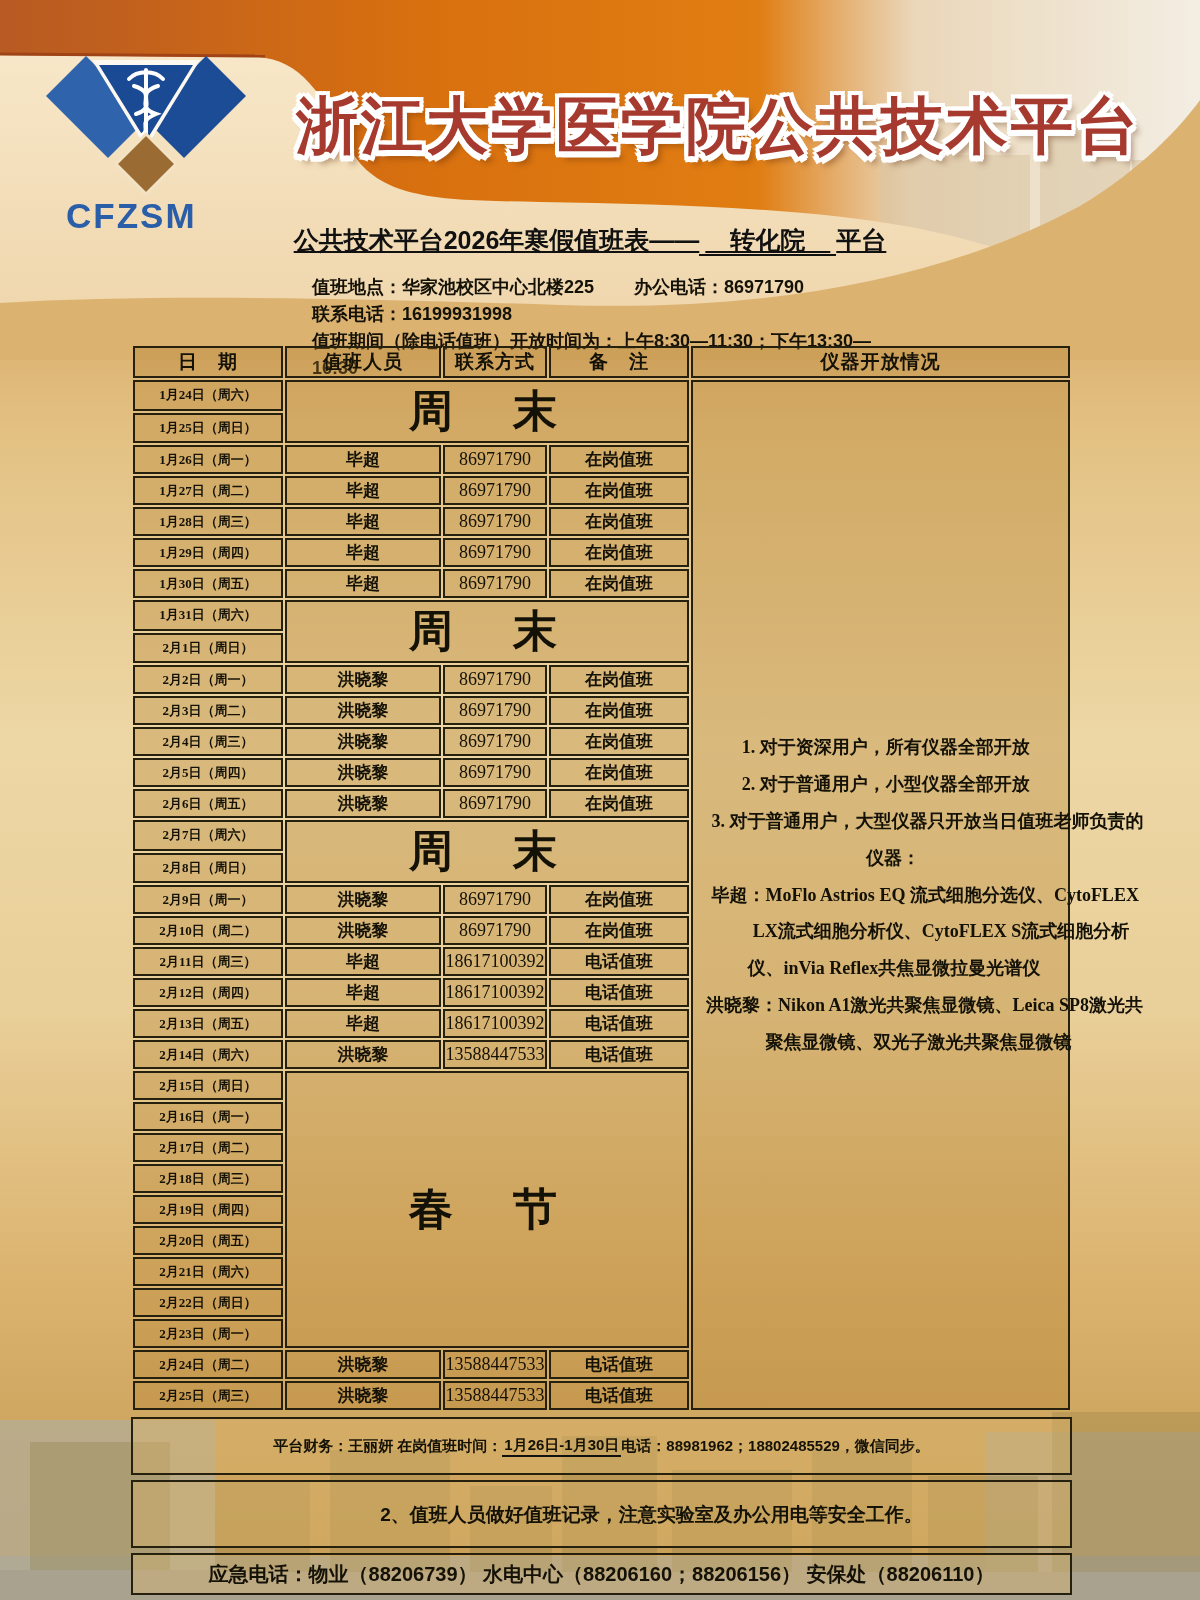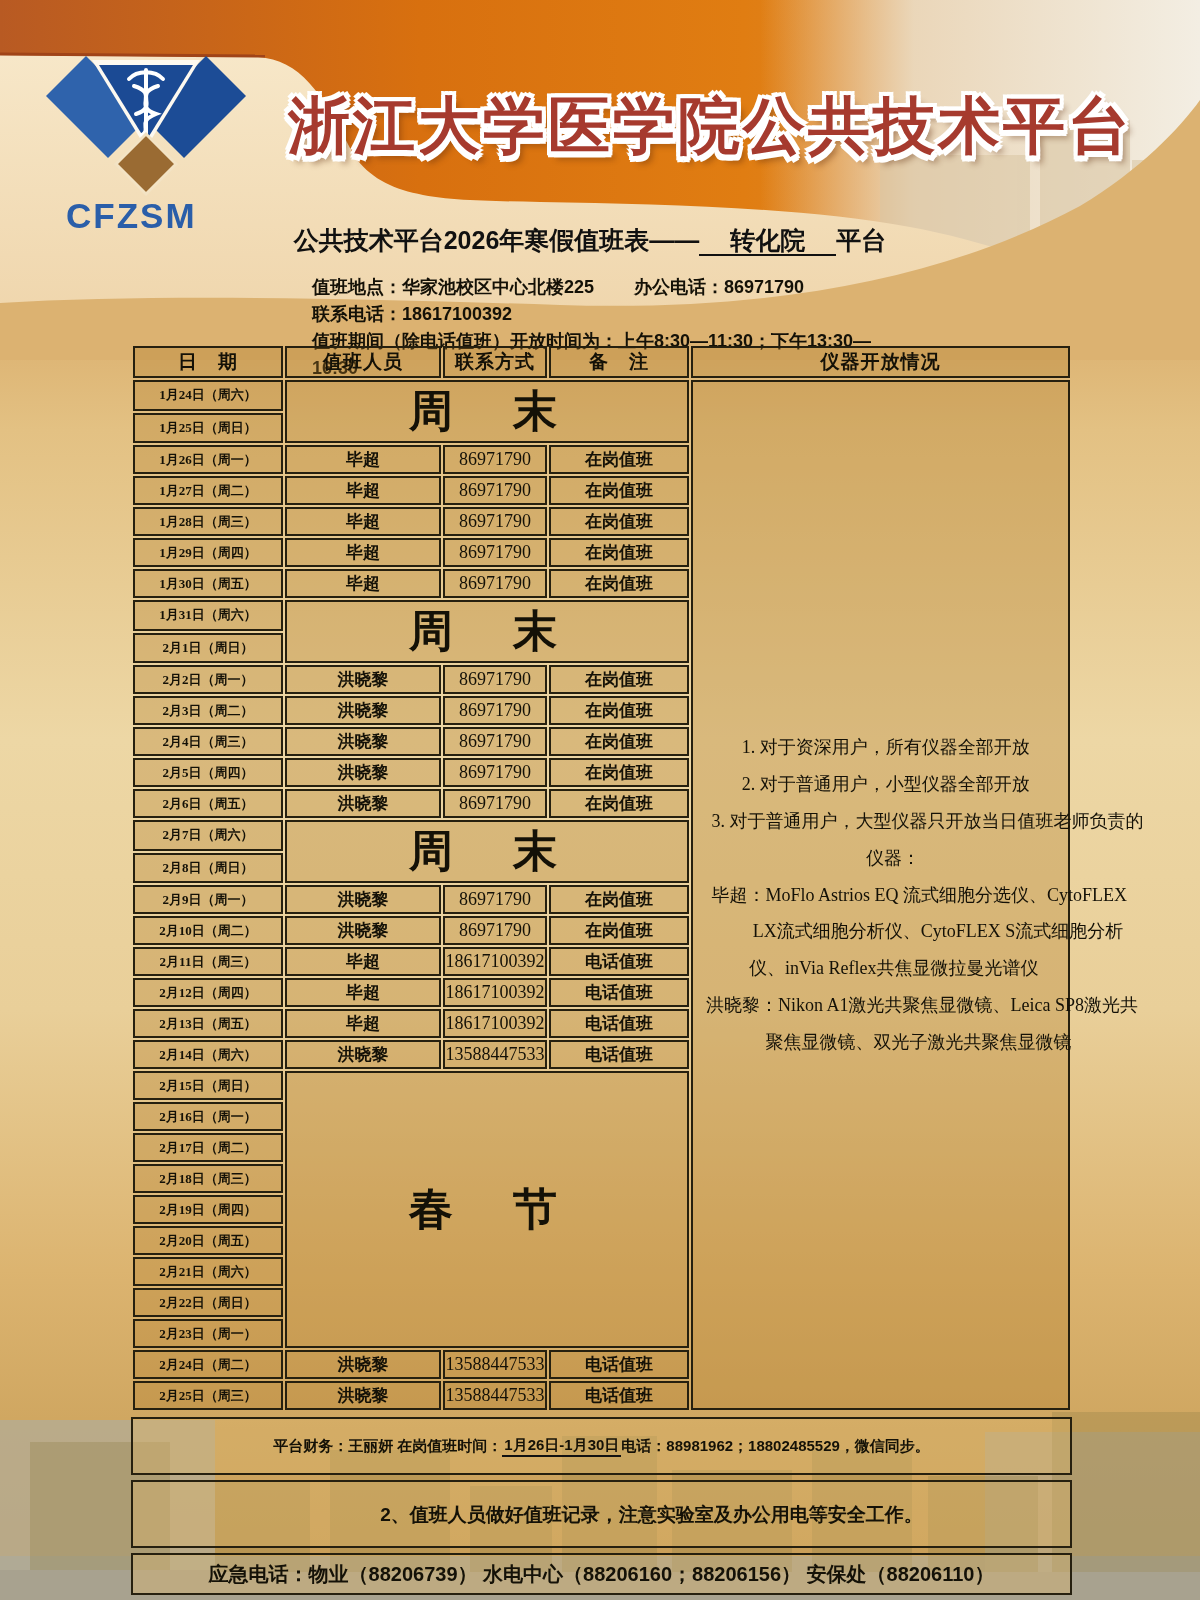--- a/index.html
+++ b/index.html
@@ -11,30 +11,30 @@
   }
   svg{display:block;}
   .header-bg{position:absolute;top:0;left:0;}
   .bottom-bg{position:absolute;top:1392px;left:0;}
   .logo{position:absolute;top:52px;left:44px;}
   .logo-acronym{
     position:absolute;top:196px;left:66px;width:200px;
     font-size:35px;font-weight:bold;color:#2a5ea9;letter-spacing:2px;
   }
   .main-title{
-    position:absolute;top:84px;left:288px;width:810px;text-align:center;
+    position:absolute;top:84px;left:296px;width:810px;text-align:center;
     font-size:62px;font-weight:bold;letter-spacing:3px;color:#a63a2e;white-space:nowrap;
     text-shadow:
       -4px -4px 0 #fff, 4px -4px 0 #fff, -4px 4px 0 #fff, 4px 4px 0 #fff,
       -4px 0 0 #fff, 4px 0 0 #fff, 0 -4px 0 #fff, 0 4px 0 #fff,
       -3px 6px 0 #fff, 3px 6px 0 #fff, 6px 8px 6px rgba(90,40,10,.45);
   }
   .subtitle{
     position:absolute;top:224px;left:0;width:1180px;text-align:center;
-    font-size:25px;font-weight:bold;color:#111;
+    font-size:25px;font-weight:bold;color:#111;text-decoration:underline;
   }
   .subtitle .u{border-bottom:2px solid #111;padding:0 6px;}
   .info-block{position:absolute;top:266px;left:312px;width:600px;
     font-size:18px;font-weight:bold;color:#141107;line-height:27px;margin-top:8px;}
   .info-row{display:flex;}
   .info-left{width:322px;}
   .content{position:absolute;top:344px;left:131px;width:941px;}
   table.duty{
     border-collapse:separate;border-spacing:2px;width:941px;table-layout:fixed;
     font-family:"Liberation Serif",serif;color:#141107;
@@ -45,21 +45,21 @@
   }
   table.duty th{
     height:28px;font-family:"Liberation Sans",sans-serif;
     font-size:19px;font-weight:bold;letter-spacing:1px;
   }
   th.h0{width:146px;} th.h1{width:152px;} th.h2{width:100px;} th.h3{width:136px;}
   td.date{height:25px;font-size:13px;font-weight:600;}
   td.person,td.note{font-size:17px;font-weight:600;}
   td.phone{font-size:18px;}
   td.hol{font-size:44px;font-weight:600;letter-spacing:8px;}
-  td.equip{text-align:left;}
+  td.equip{text-align:left;font-weight:bold;}
   .equip-box{padding:6px 8px 6px 13px;font-size:18px;line-height:2.05;}
   .eline{white-space:nowrap;}
   .footer-box{
     margin-top:5px;border:2px solid #26200f;background:rgba(221,183,111,.40);
     display:flex;align-items:center;justify-content:center;
     font-weight:bold;color:#141107;position:relative;z-index:2;
   }
   .finance-box{height:54px;font-size:15px;}
   .finance-box .u,.notes-box .u{border-bottom:2px solid #111;padding:0 2px;}
   .notes-box{height:64px;font-size:19px;}
@@ -123,21 +123,21 @@
   <div class="subtitle">
     <span>公共技术平台2026年寒假值班表——</span><span class="u">　转化院　</span><span>平台</span>
   </div>
 
   <div class="info-block">
     <div class="info-row">
       <span class="info-left">值班地点：华家池校区中心北楼225</span>
       <span>办公电话：86971790</span>
     </div>
     <div class="info-row">
-      <span>联系电话：18617100392</span>
+      <span>联系电话：16199931998</span>
     </div>
     <div class="info-row">
       <span>值班期间（除电话值班）开放时间为：上午8:30—11:30；下午13:30—16:30</span>
     </div>
   </div>
 
   <div class="content">
     <table class="duty">
         <tbody>
           <tr>

